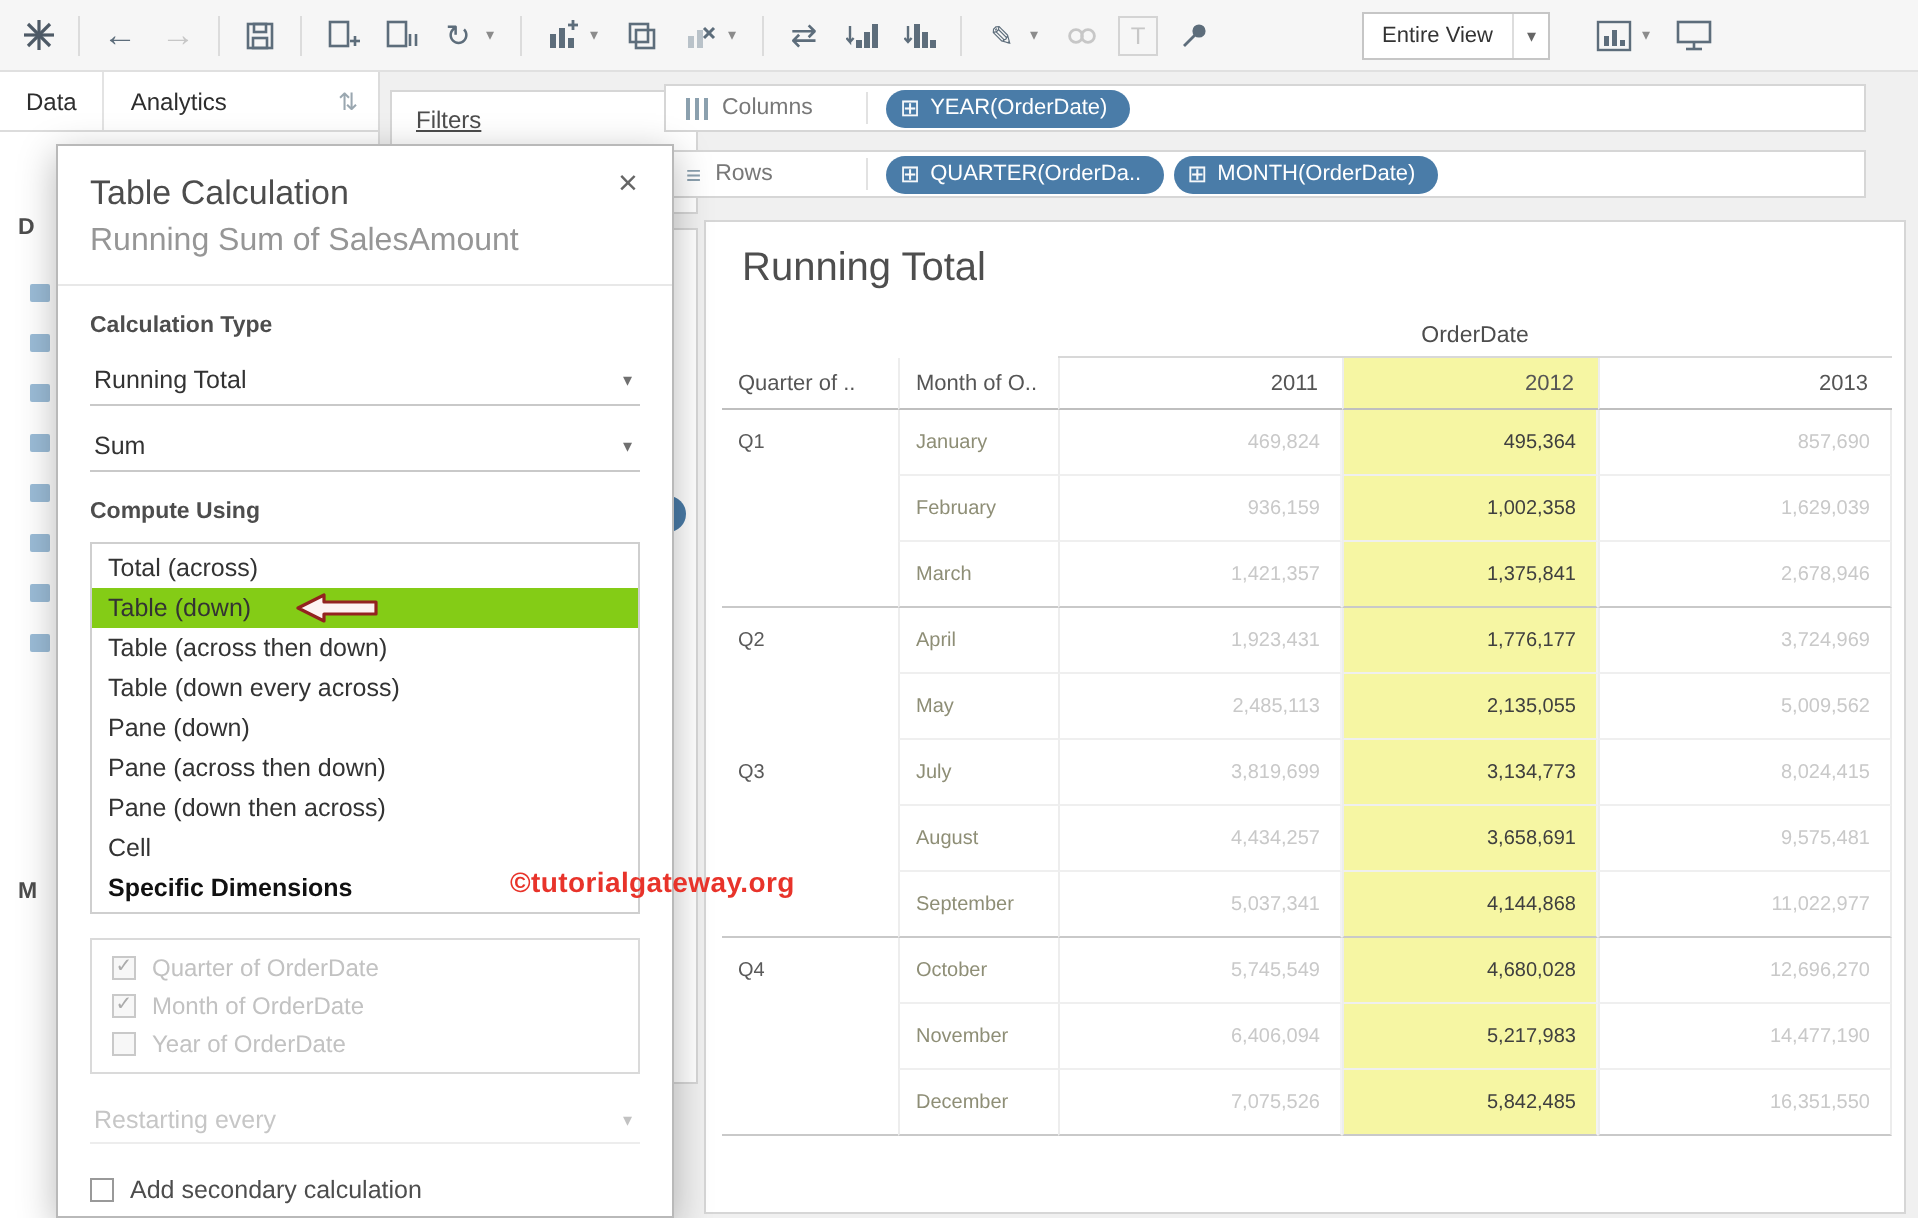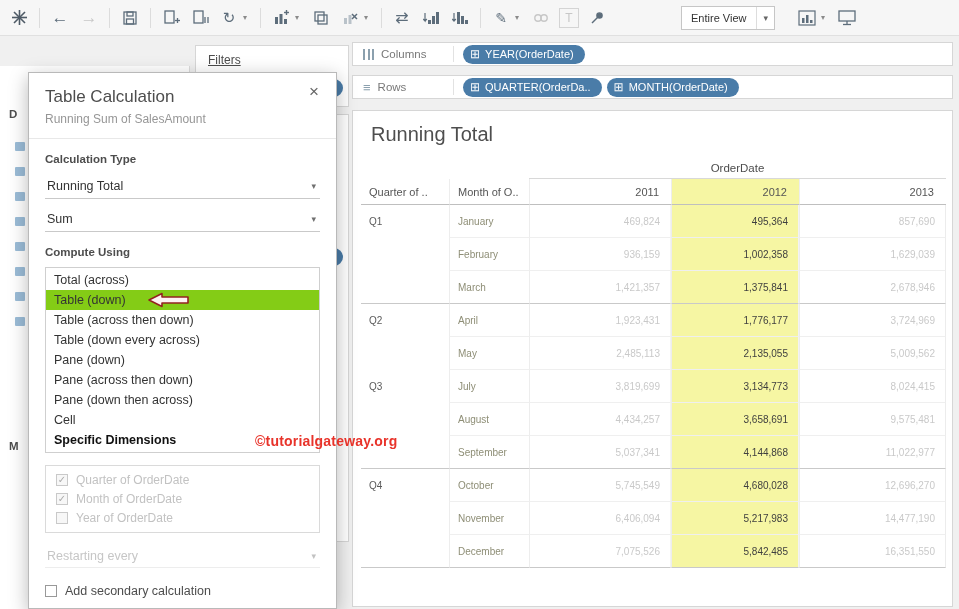--- a/index.html
+++ b/index.html
@@ -40,21 +40,21 @@
   
   .mid-col { position:absolute; left:190px; top:36px; width:162px; height:573px; background:#f0f0f0; }
   .filters-card { position:absolute; left:5px; top:9px; width:154px; height:62px; background:#fff;
                   border:1px solid #d6d6d6; box-sizing:border-box; font-size:12px; color:#4d4d4d; }
   .filters-title { padding:7px 0 0 12px;text-decoration:underline; }
   .mini-pill { position:absolute; height:18px; border-radius:9px; background:#4a7ca8; }
   .marks-card { position:absolute; left:5px; top:78px; width:154px; height:428px; background:#fff;
                 border:1px solid #d6d6d6; box-sizing:border-box; }
 
   
-  .shelf { position:absolute; left:352px; width:601px; height:24px; background:#fff;
+  .shelf { position:absolute; left:332px; width:601px; height:24px; background:#fff;
            border:1px solid #d6d6d6; display:flex; align-items:center; box-sizing:border-box; }
   .shelf.columns { top:42px } .shelf.rows { top:75px }
   .shelf-label { display:flex; align-items:center; gap:7px; padding:0 10px; width:100px;
                  color:#787878; font-size:11.5px; flex:none; box-sizing:border-box; }
   .col-glyph { width:11px; height:11px; flex:none;
                background:repeating-linear-gradient(90deg,#8ba0ae 0 2px,transparent 2px 4.5px); }
   .row-glyph { color:#8ba0ae; font-size:13px; line-height:1; flex:none; }
   .shelf-sep { width:1px; height:16px; background:#e2e2e2; margin-right:9px; flex:none; }
   .pill { height:19px; border-radius:9.5px; background:#4a7ca8; color:#fff; font-size:11px;
           display:flex; align-items:center; padding:0 11px 0 7px; gap:5px; margin-right:5px;
@@ -87,21 +87,21 @@
   .data .c-m, .data .c-v { border-bottom:1px solid #efefef; }
   .qend .cell { border-bottom:1px solid #c9c9c9 !important; }
 
   
   .dialog { position:absolute; left:28px; top:72px; width:309px; height:537px; background:#fff;
             border:1px solid #b9b9b9; box-shadow:0 5px 18px rgba(0,0,0,.28); z-index:10;
             padding:14px 16px; box-sizing:border-box; overflow:hidden; }
   .dlg-title { font-size:17px; color:#4d4d4d; }
   .dlg-close { position:absolute; top:10px; right:13px; font-size:17px; color:#666; width:18px;
                height:18px; text-align:center; line-height:18px; cursor:default; }
-  .dlg-sub { font-size:12px; color:#969696; margin-top:5px; }
+  .dlg-sub { font-size:16px; color:#969696; margin-top:5px; }
   .dlg-divider { height:1px; background:#e8e8e8; margin:12px -16px 0; }
   .dlg-label { font-weight:bold; font-size:11.5px; color:#4d4d4d; margin-top:14px; }
   .dlg-select { margin-top:9px; height:24px; border-bottom:1px solid #c9c9c9; display:flex;
                 align-items:center; justify-content:space-between; font-size:12.5px; color:#333;
                 padding:0 4px 0 2px; }
   .dlg-select + .dlg-select { margin-top:8px; }
   .caret2 { font-size:9px; color:#707070; }
   .listbox { margin-top:9px; border:1px solid #cfcfcf; padding:2px 0; position:relative; }
   .list-item { height:20px; line-height:20px; padding:0 8px; font-size:12.5px; color:#333;
                white-space:nowrap; }
@@ -276,20 +276,26 @@
           <g fill="none" stroke="#5d6d7b" stroke-width="1.3">
         <rect x="1" y="1" width="16" height="10"></rect>
             <line x1="9" y1="11" x2="9" y2="14"></line>
         <line x1="5" y1="14.5" x2="13" y2="14.5"></line>
           </g>
         </svg>
     </span>
     <span class="tb-endpad"></span>
   </div>
 
+  <div class="tabs-row">
+    <div class="tab">Data</div>
+    <div class="tab-sep"></div>
+    <div class="tab">Analytics</div>
+    <div class="tab-sort">⇅</div>
+  </div>
 
   <div class="left-pane">
     <div class="frag-letter" style="top:42px">D</div>
     <div class="frag-icon" style="top:76px"></div>
     <div class="frag-icon" style="top:101px"></div>
     <div class="frag-icon" style="top:126px"></div>
     <div class="frag-icon" style="top:151px"></div>
     <div class="frag-icon" style="top:176px"></div>
     <div class="frag-icon" style="top:201px"></div>
     <div class="frag-icon" style="top:226px"></div>

